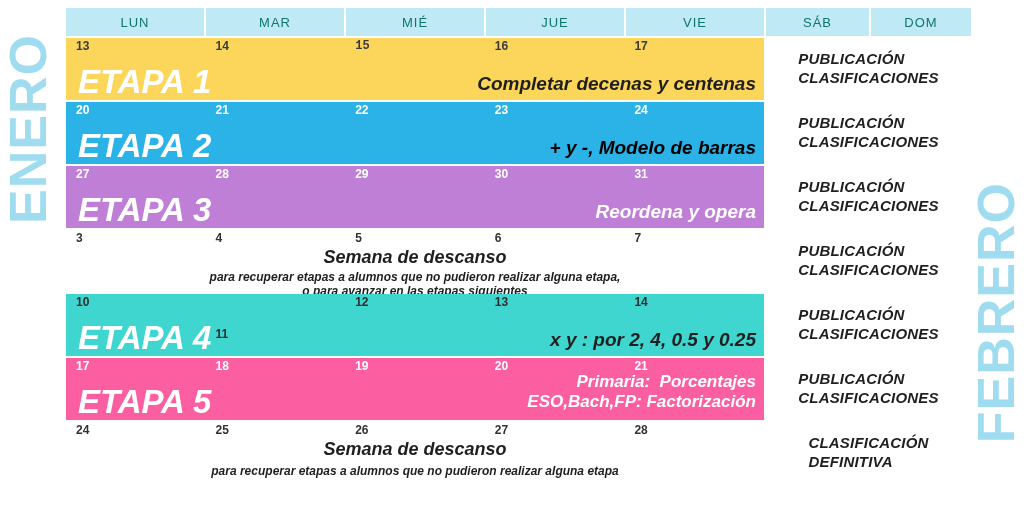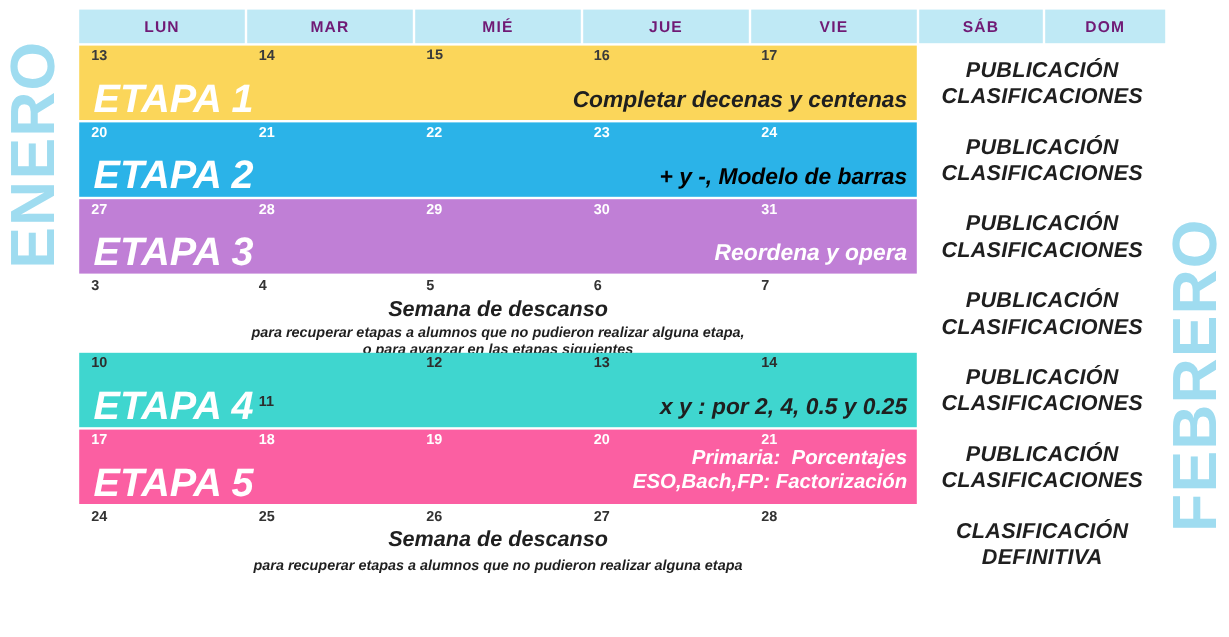--- a/index.html
+++ b/index.html
@@ -51,23 +51,23 @@
     width: 896px;
   }
   table.cal {
     border-collapse: separate;
     border-spacing: 2px 2px;
     table-layout: fixed;
     width: 896px;
   }
   table.cal th {
     background: #bfe9f5;
-    color: #701a75;
+    color: #0f766e;
     font-size: 13px;
-    font-weight: bold;
+    font-weight: normal;
     letter-spacing: 1px;
     height: 28px;
     padding: 0;
     text-align: center;
     vertical-align: middle;
   }
   table.cal td {
     padding: 0;
     vertical-align: top;
     height: 62px;
@@ -182,22 +182,21 @@
   
   .pubcell {
     position: relative;
     height: 62px;
     background: #ffffff;
     display: flex;
     align-items: center;
     justify-content: center;
   }
   .pubtext {
-    text-align: center;
-    font-size: 18px;
+    font-size: 15px;
     font-weight: bold;
     font-style: italic;
     color: #1f1f1f;
     line-height: 1.25;
     letter-spacing: 0.2px;
   }
   .pubtext span { display: block; }
 </style>
 </head>
 <body>

